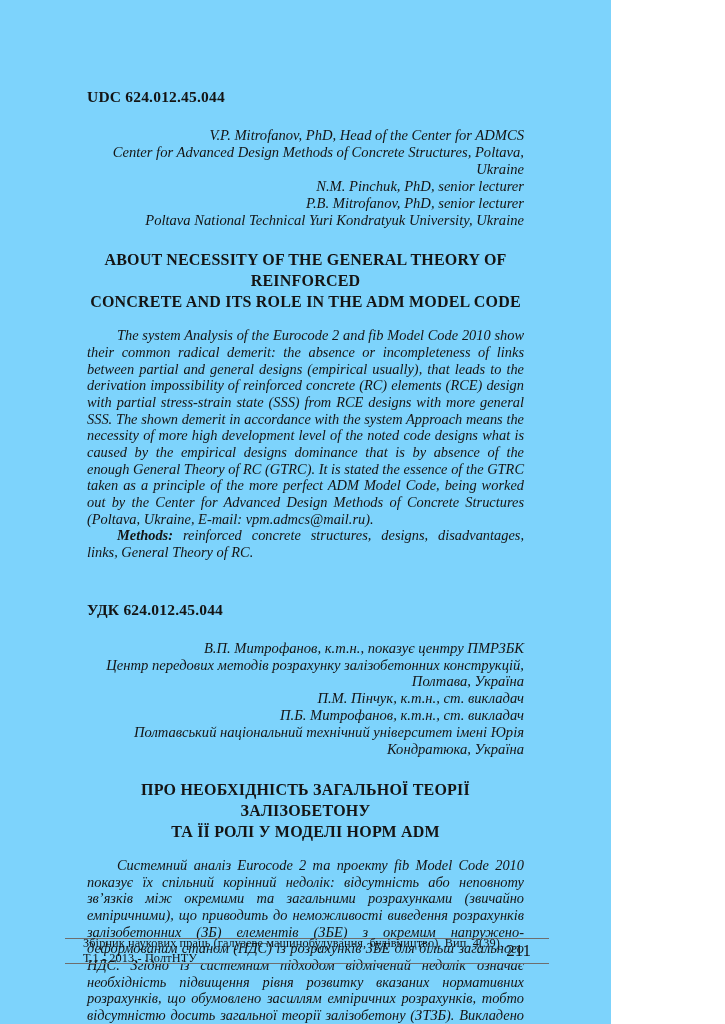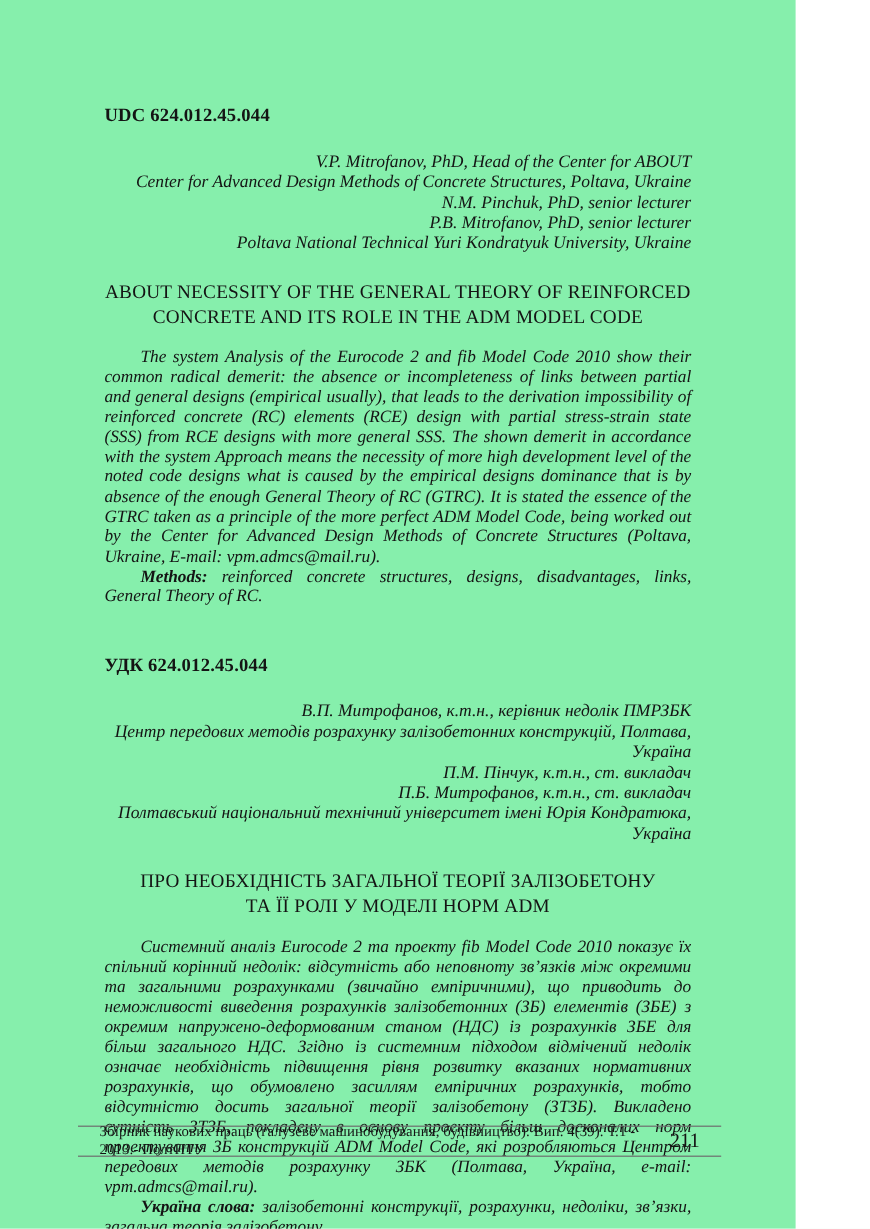--- a/index.html
+++ b/index.html
@@ -7,40 +7,40 @@
   body {
     width: 725px; height: 1024px;
     font-family: "Liberation Serif", "DejaVu Serif", serif;
     color: #141414;
     position: relative;
     overflow: hidden;
   }
   .page {
     position: absolute;
     top: 0; left: 0;
-    width: 663px; height: 1024px;
-    background: #86efac;
+    width: 611px; height: 1024px;
+    background: #7dd3fc;
     padding: 88px 87px 0 87px;
   }
   .udc {
     font-weight: bold;
     font-size: 15.5px;
     letter-spacing: 0.2px;
   }
   .authors {
     margin-top: 21px;
     text-align: right;
     font-style: italic;
     font-size: 14.6px;
     line-height: 16.9px;
   }
   .paper-title {
     margin-top: 21px;
     text-align: center;
-    font-weight: normal;
+    font-weight: bold;
     font-size: 16px;
     line-height: 21px;
     letter-spacing: 0.2px;
   }
   .paper-title span { display: block; }
   .abstract-block {
     margin-top: 15px;
     font-style: italic;
     font-size: 14.4px;
     line-height: 16.65px;
@@ -73,21 +73,21 @@
 </style>
 </head>
 <body>
 
 <div class="page">
 
   <section>
     <p class="udc">UDC 624.012.45.044</p>
 
     <div class="authors">
-      <p>V.P. Mitrofanov, PhD, Head of the Center for ABOUT</p>
+      <p>V.P. Mitrofanov, PhD, Head of the Center for ADMCS</p>
       <p>Center for Advanced Design Methods of Concrete Structures, Poltava, Ukraine</p>
       <p>N.M. Pinchuk, PhD, senior lecturer</p>
       <p>P.B. Mitrofanov, PhD, senior lecturer</p>
       <p>Poltava National Technical Yuri Kondratyuk University, Ukraine</p>
     </div>
 
     <h1 class="paper-title">
       <span>ABOUT NECESSITY OF THE GENERAL THEORY OF REINFORCED</span>
       <span>CONCRETE AND ITS ROLE IN THE ADM MODEL CODE</span>
     </h1>
@@ -95,21 +95,21 @@
     <div class="abstract-block">
       <p>The system Analysis of the Eurocode 2 and fib Model Code 2010 show their common radical demerit: the absence or incompleteness of links between partial and general designs (empirical usually), that leads to the derivation impossibility of reinforced concrete (RC) elements (RCE) design with partial stress-strain state (SSS) from RCE designs with more general SSS. The shown demerit in accordance with the system Approach means the necessity of more high development level of the noted code designs what is caused by the empirical designs dominance that is by absence of the enough General Theory of RC (GTRC). It is stated the essence of the GTRC taken as a principle of the more perfect ADM Model Code, being worked out by the Center for Advanced Design Methods of Concrete Structures (Poltava, Ukraine, E-mail: vpm.admcs@mail.ru).</p>
       <p><span class="kw-label">Methods:</span><span> reinforced concrete structures, designs, disadvantages, links, General Theory of RC.</span></p>
     </div>
   </section>
 
   <section class="section-uk">
     <p class="udc">УДК 624.012.45.044</p>
 
     <div class="authors">
-      <p>В.П. Митрофанов, к.т.н., керівник недолік ПМРЗБК</p>
+      <p>В.П. Митрофанов, к.т.н., показує центру ПМРЗБК</p>
       <p>Центр передових методів розрахунку залізобетонних конструкцій, Полтава, Україна</p>
       <p>П.М. Пінчук, к.т.н., ст. викладач</p>
       <p>П.Б. Митрофанов, к.т.н., ст. викладач</p>
       <p>Полтавський національний технічний університет імені Юрія Кондратюка, Україна</p>
     </div>
 
     <h1 class="paper-title">
       <span>ПРО НЕОБХІДНІСТЬ ЗАГАЛЬНОЇ ТЕОРІЇ ЗАЛІЗОБЕТОНУ</span>
       <span>ТА ЇЇ РОЛІ У МОДЕЛІ НОРМ ADM</span>
     </h1>

